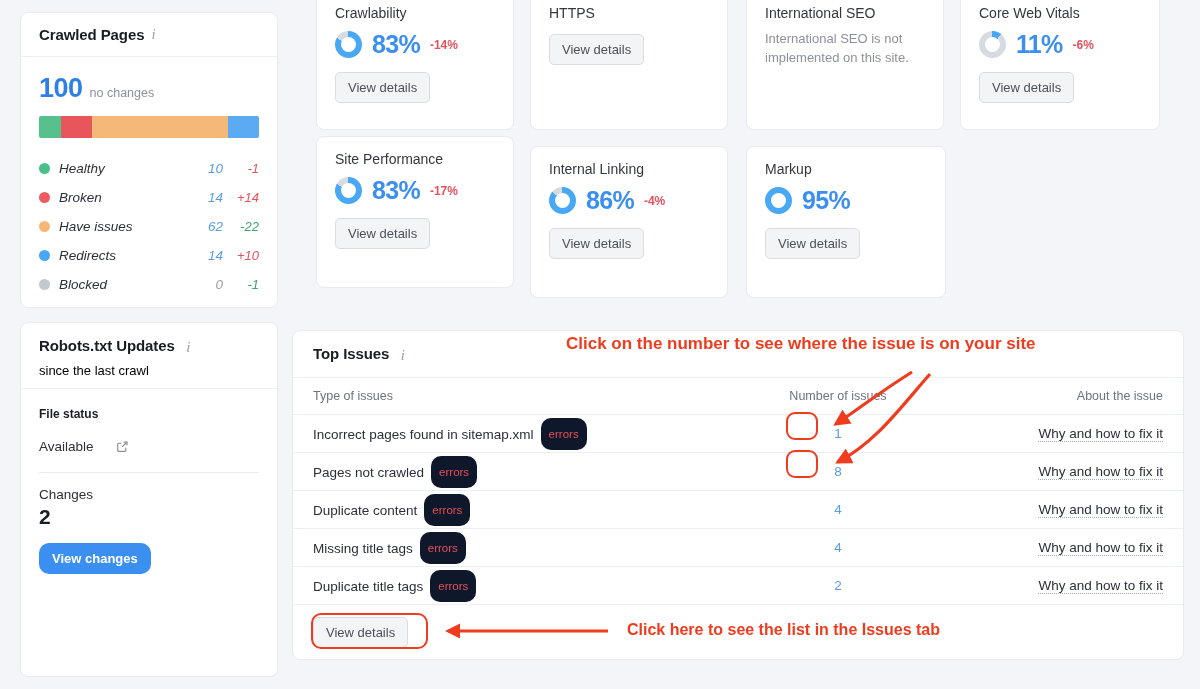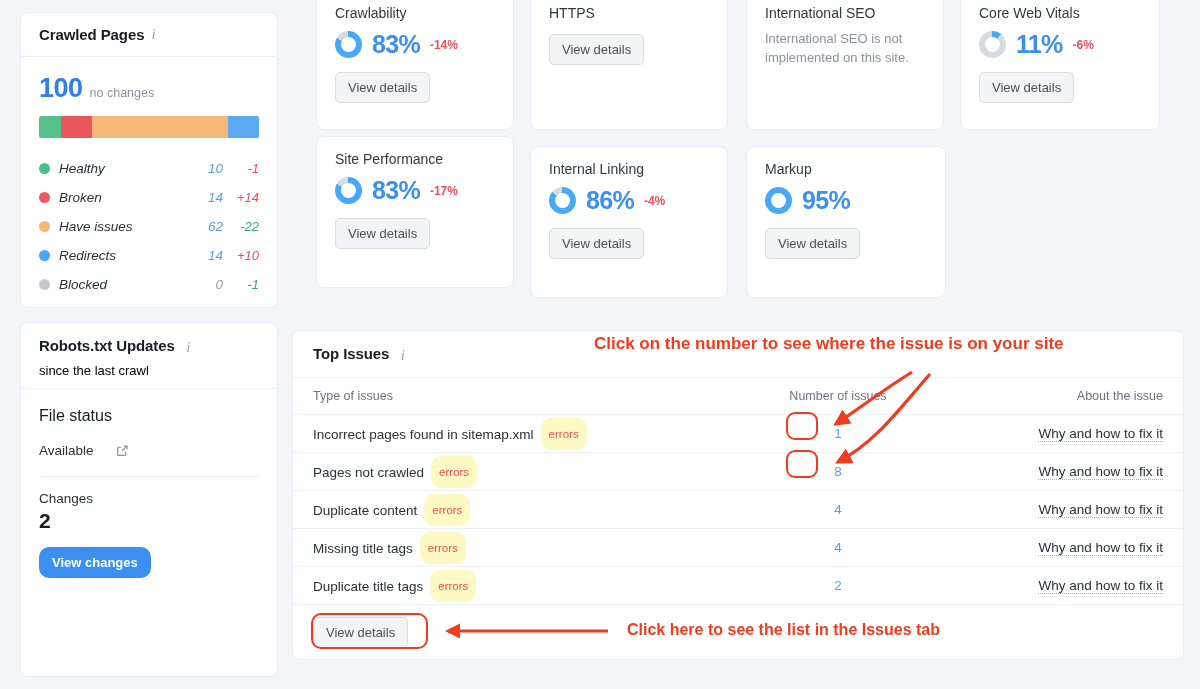--- a/index.html
+++ b/index.html
@@ -57,21 +57,21 @@
   }
   .dot { width: 11px; height: 11px; border-radius: 50%; margin-right: 9px; flex: none; }
   .legend-label { flex: 1; }
   .legend-val { width: 34px; text-align: right; color: #5c9ce6; font-size: 13.5px; }
   .legend-val.muted { color: #9aa0ab; }
   .legend-delta { width: 36px; text-align: right; font-size: 13px; }
   .d-up { color: #e8505b; }
   .d-down { color: #3aa76d; }
 
   
-  .sec-label { font-size: 16px; font-weight: normal; color: #1a1d24; }
+  .sec-label { font-size: 12px; font-weight: bold; color: #1a1d24; }
   .sec-val { font-size: 13.5px; color: #2b2f38; margin-top: 18px; display: flex; align-items: center; gap: 22px;}
   .hr { height: 1px; background: #e9ecf1; margin: 18px 0 14px; }
   .plain-label { font-size: 13.5px; color: #2b2f38; }
   .strong-num { font-size: 21px; font-weight: bold; color: #1a1d24; margin-top: 3px; }
   .btn-blue {
     margin-top: 14px;
     display: inline-block;
     background: #3b8ff0; color: #fff;
     font-size: 13px; font-weight: bold;
     border: none; border-radius: 10px;
@@ -120,21 +120,21 @@
   table.issues th.c3 { text-align: right; width: 230px; }
   table.issues td {
     font-size: 13.5px; color: #2b2f38;
     padding: 0 20px; height: 38px;
     border-bottom: 1px solid #eceff3;
   }
   table.issues td.c2 { text-align: center; width: 230px; color: #5c9ce6; }
   table.issues td.c3 { text-align: right; width: 230px; }
   .pill {
     display: inline-block; margin-left: 7px;
-    background: #fef9c3; color: #e8505b;
+    background: #0f172a; color: #e8505b;
     font-size: 11.5px; border-radius: 10px; padding: 10px 8px;
     vertical-align: 1px;
   }
   .fixlink {
     color: #2b2f38; font-size: 13.5px;
     border-bottom: 1px dotted #a8aeb8;
     text-decoration: none; cursor: pointer;
   }
   .issues-foot { padding: 12px 20px; }
 
@@ -320,20 +320,20 @@
       </marker>
     </defs>
 
     <path d="M 912 372 C 880 392, 860 408, 836 424" stroke="#f03c1e" stroke-width="3.2" fill="none" marker-end="url(#arw)"></path>
 
     <path d="M 930 374 C 900 408, 876 442, 838 462" stroke="#f03c1e" stroke-width="3.2" fill="none" marker-end="url(#arw)"></path>
 
     <path d="M 608 631 L 448 631" stroke="#f03c1e" stroke-width="3" fill="none" marker-end="url(#arw)"></path>
   </svg>
 
-  <div class="anno-text" style="left:594px; top:334px; font-size:17px;">Click on the number to see where the issue is on your site</div>
+  <div class="anno-text" style="left:566px; top:334px; font-size:17px;">Click on the number to see where the issue is on your site</div>
   <div class="anno-text" style="left:627px; top:621px; font-size:16px;">Click here to see the list in the Issues tab</div>
 
   <div class="hl-round" style="left:786px; top:412px; width:32px; height:28px;"></div>
   <div class="hl-round" style="left:786px; top:450px; width:32px; height:28px;"></div>
   <div class="hl-round" style="left:311px; top:613px; width:117px; height:36px; border-radius:10px;"></div>
 
 </div>
 
 </body></html>

